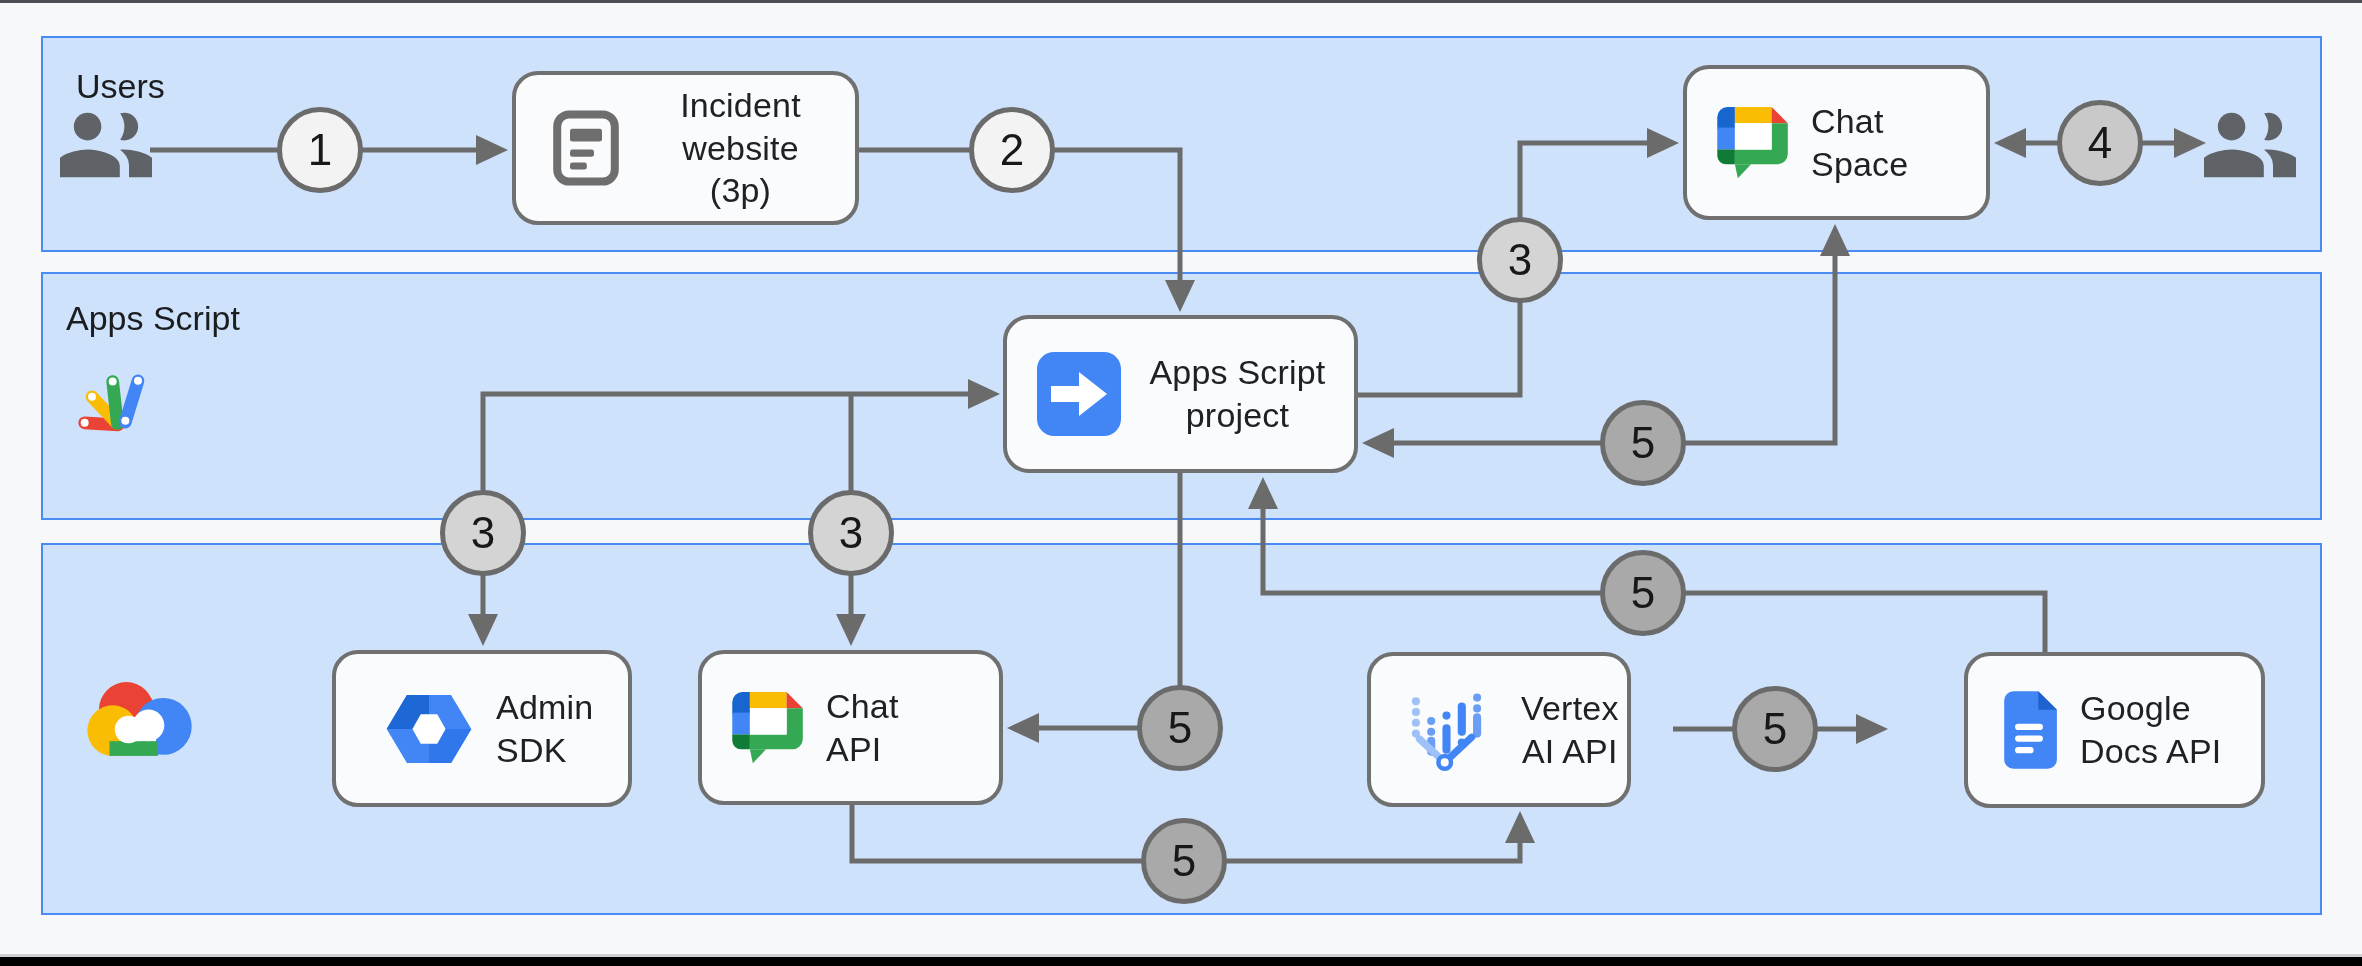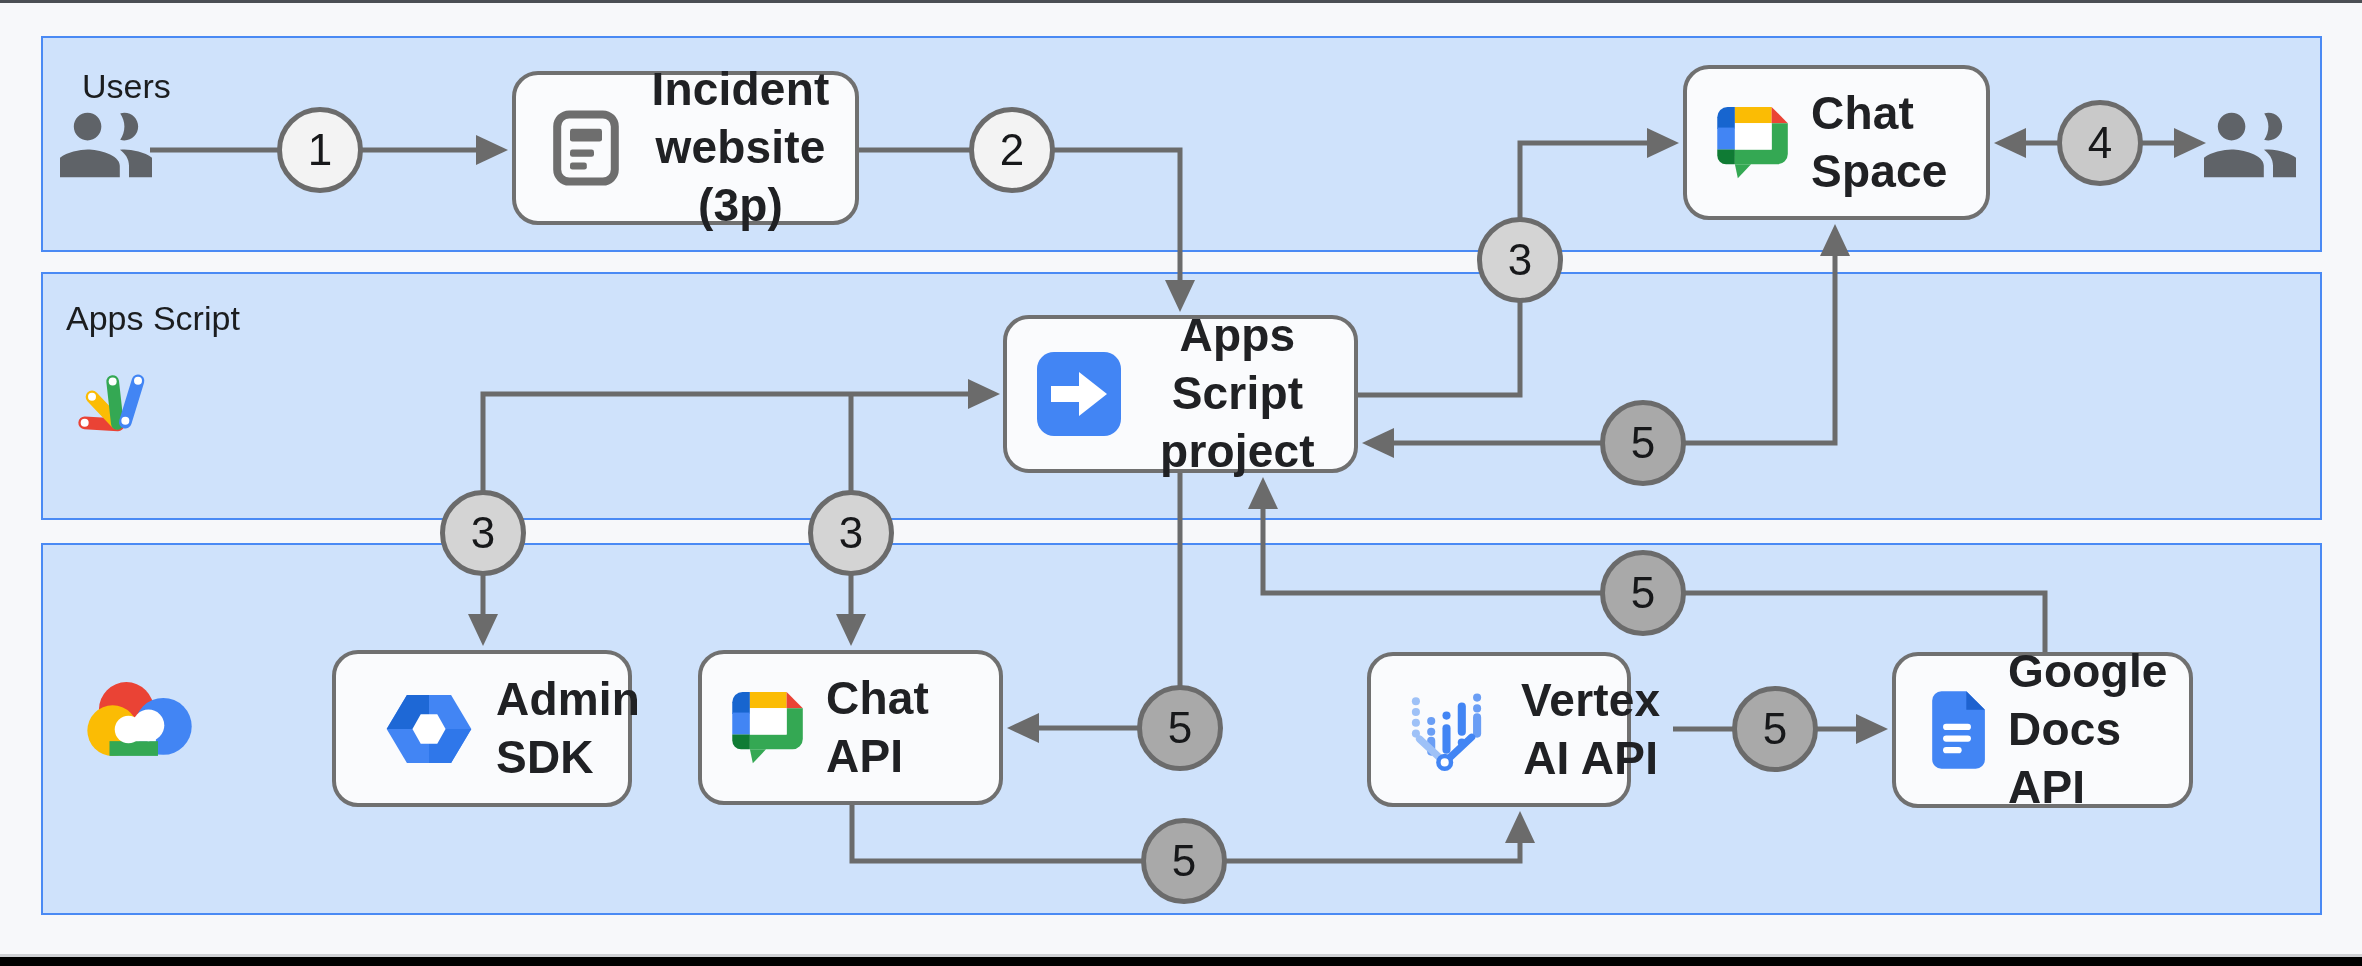--- a/index.html
+++ b/index.html
@@ -14,21 +14,21 @@
   .band-apps{top:272px;height:248px;}
   .band-gcp{top:543px;height:372px;}
   .band-label{position:absolute;font-size:34px;line-height:1.22;white-space:pre-line;color:#1b1d1f;}
 
   .wires{position:absolute;left:0;top:0;z-index:2;}
   .wires path{stroke:#6b6b6b;stroke-width:5;fill:none;}
   .wires polygon{fill:#6b6b6b;stroke:none;}
 
   .node{position:absolute;z-index:3;background:#fafbfd;border:4px solid #707070;border-radius:26px;
         box-sizing:border-box;display:flex;align-items:center;gap:20px;padding:0 20px 0 30px;}
-  .node-label{font-size:46px;font-weight:700;line-height:1.26;white-space:pre-line;letter-spacing:.2px;}
+  .node-label{font-size:34px;font-weight:400;line-height:1.26;white-space:pre-line;letter-spacing:.2px;}
   .node-label.center{text-align:center;flex:1;}
   .node svg{flex:none;}
 
   .badge{position:absolute;z-index:4;width:86px;height:86px;border-radius:50%;border:5px solid #6b6b6b;
          box-sizing:border-box;display:flex;align-items:center;justify-content:center;
          font-size:44px;color:#17181a;}
   .b12{background:#f3f3f3;}
   .b3{background:#d4d4d4;}
   .b4{background:#c9c9c9;}
   .b5{background:#a9a9a9;}
@@ -39,21 +39,21 @@
 <body>
 
 <div class="stage">
 
   <div class="frame-top"></div>
 
   <div class="band band-users"></div>
   <div class="band band-apps"></div>
   <div class="band band-gcp"></div>
 
-  <div class="band-label" style="left:82px;top:66px;">Users</div>
+  <div class="band-label" style="left:76px;top:66px;">Users</div>
   <div class="band-label" style="left:66px;top:298px;">Apps Script</div>
 
   <svg class="wires" width="2362" height="966">
     <g>
       <path d="M150 150 H476"></path>
       <polygon points="508,150 476,135 476,165"></polygon>
     </g>
     <g>
       <path d="M859 150 H1180 V280"></path>
       <polygon points="1180,312 1165,280 1195,280"></polygon>
@@ -214,21 +214,21 @@
       </g>
       <path d="M84 36 V54" stroke="#6a9ef5" stroke-width="9" stroke-linecap="round" fill="none"></path>
       <path d="M20 60 L48 86" stroke="#9ec1f7" stroke-width="8" stroke-linecap="round" fill="none"></path>
       <path d="M48 86 L78 58" stroke="#4285f4" stroke-width="8" stroke-linecap="round" fill="none"></path>
       <circle cx="48" cy="86" r="7" fill="#fff" stroke="#4285f4" stroke-width="5"></circle>
     </svg>
     <div class="node-label center">Vertex
 AI API</div>
   </div>
 
-  <div class="node" style="left:1892px;top:652px;width:301px;height:156px;">
+  <div class="node" style="left:1964px;top:652px;width:301px;height:156px;">
     <svg width="62" height="80" viewBox="0 0 80 100">
       <path d="M8 12 A12 12 0 0 1 20 0 H52 L76 24 V88 A12 12 0 0 1 64 100 H20 A12 12 0 0 1 8 88 z" fill="#4285f4"></path>
       <path d="M52 0 L76 24 H52 z" fill="#1e62cf"></path>
       <rect x="22" y="42" width="36" height="8" rx="4" fill="#fff"></rect>
       <rect x="22" y="57" width="36" height="8" rx="4" fill="#fff"></rect>
       <rect x="22" y="72" width="24" height="8" rx="4" fill="#fff"></rect>
     </svg>
     <div class="node-label">Google
 Docs API</div>
   </div>

